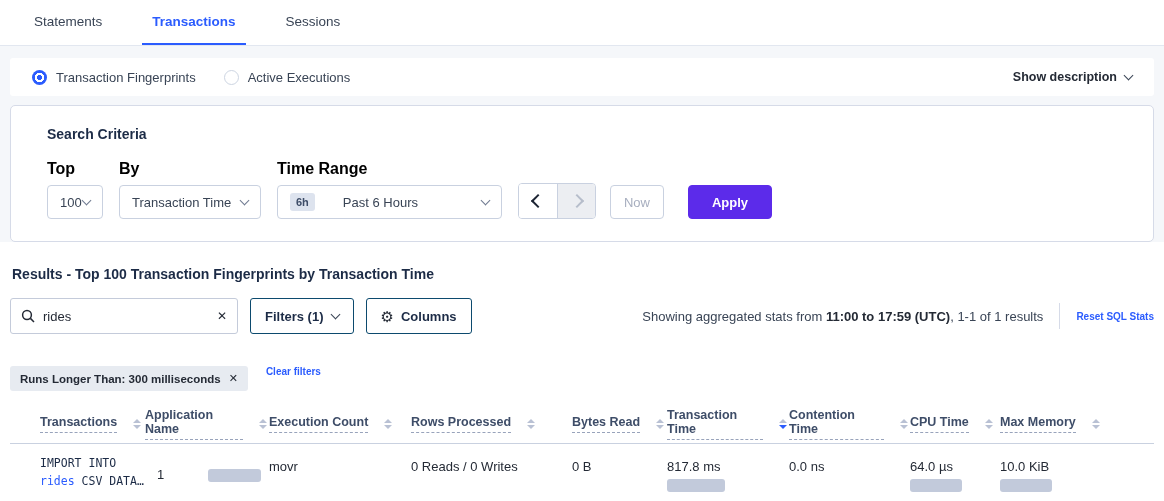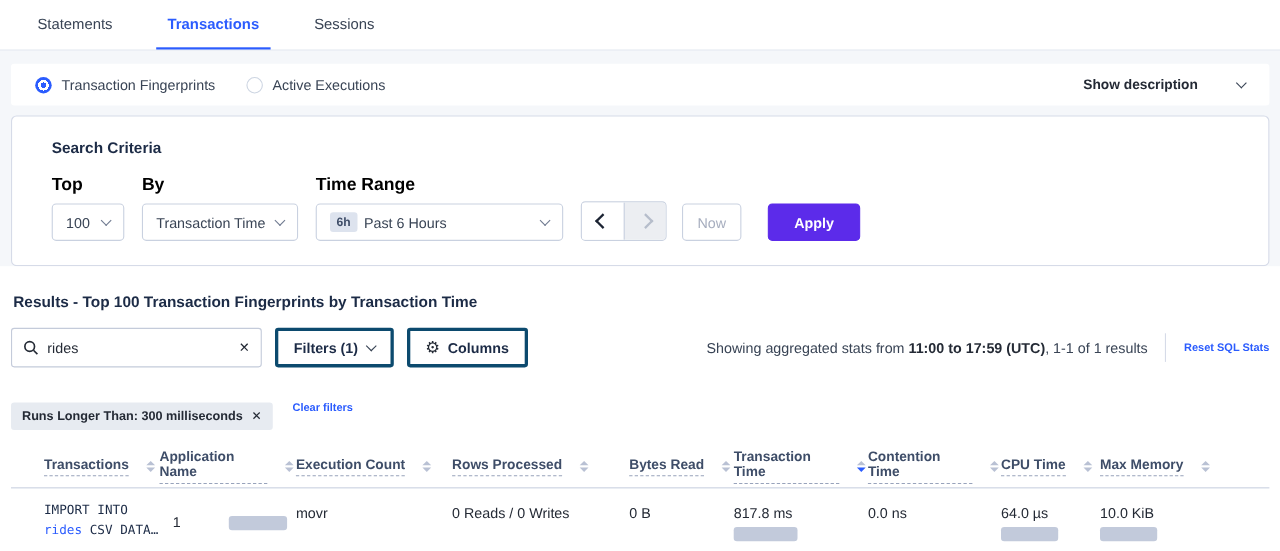--- a/index.html
+++ b/index.html
@@ -17,62 +17,62 @@
   
   .radio-row { margin:12px 10px 0 10px; background:#fff; height:38px; border-radius:3px;
     display:flex; align-items:center; padding:0 22px; }
   .radio-opt { display:flex; align-items:center; margin-right:28px; cursor:pointer; }
   .radio-dot { width:15px; height:15px; border-radius:50%; margin-right:9px; flex:0 0 auto;
     background:radial-gradient(circle at center,#2b5cfe 0 2.6px,#fff 2.6px 4.8px,#2b5cfe 4.8px 100%); }
   .radio-empty { width:15px; height:15px; border-radius:50%; border:1.5px solid #cdd5e2;
     background:#fff; margin-right:9px; flex:0 0 auto; }
   .radio-label { font-size:13px; color:#394455; }
   .show-desc { margin-left:auto; display:flex; align-items:center; font-size:12.5px;
-    color:#242a35; cursor:pointer; font-weight:bold;gap:28px; }
+    color:#242a35; cursor:pointer; font-weight:bold; }
   
   .chev { display:inline-block; width:7px; height:7px; }
   .chev-down { border-right:1.7px solid #394455; border-bottom:1.7px solid #394455;
     transform:rotate(45deg); margin-left:8px; margin-top:-3px; }
   .chev-down.light { border-color:#6f7a90; }
   .chev-big { width:10px; height:10px; border-width:2.4px; }
   .chev-left { border-left:2.4px solid #1c2433; border-bottom:2.4px solid #1c2433; transform:rotate(45deg); }
   .chev-right { border-right:2.4px solid #b6bdcb; border-top:2.4px solid #b6bdcb; transform:rotate(45deg); }
   
   .criteria-card { margin:9px 10px 0 10px; background:#fff; border:1px solid #d6dbe8;
     border-radius:5px; padding:20px 24px 22px 36px; }
   .criteria-title { font-size:14px; font-weight:bold; color:#1c2b46; margin-bottom:18px; }
   .criteria-form { display:flex; align-items:flex-end; }
   .field { margin-right:16px; }
   .field-label { font-size:16px; font-weight:bold; color:#000000; margin-bottom:7px; }
   .select { height:34px; border:1px solid #c9d1e0; border-radius:4px; background:#fff;
     display:flex; align-items:center; padding:0 12px; cursor:pointer; color:#394455; font-size:13px; }
   .select .chev-down { margin-left:auto; }
-  .sel-top { width:66px; }
+  .sel-top { width:56px; }
   .sel-by { width:142px; }
   .sel-range { width:225px; }
   .range-badge { background:#dde3ee; color:#3e4d68; font-size:11px; font-weight:bold;
-    border-radius:3px; padding:3px 6px; margin-right:6px; }
+    border-radius:3px; padding:3px 6px; margin-right:28px; }
   .arrow-group { display:flex; margin-right:14px; border:1px solid #c9d1e0; border-radius:4px; overflow:hidden; }
   .arrow-btn { width:38px; height:34px; display:flex; align-items:center; justify-content:center;
     background:#fff; cursor:pointer; }
   .arrow-btn.disabled { background:#eceef2; cursor:default; border-left:1px solid #c9d1e0; }
   .btn { height:34px; border:1px solid #c9d1e0; border-radius:4px; background:#fff;
     font-size:13px; display:flex; align-items:center; justify-content:center; cursor:pointer; }
   .btn-now { width:54px; color:#a7aebf; margin-right:24px; }
   .btn-apply { width:84px; background:#5c2bea; border-color:#5c2bea; color:#fff; font-weight:bold; }
   
   .results { background:#fff; margin-top:0; padding:24px 10px 0 10px; min-height:271px; }
   .results-heading { font-size:14px; font-weight:bold; color:#1c2b46; padding-left:2px; }
   .controls-row { display:flex; align-items:center; margin-top:16px; }
   .search-box { width:228px; height:36px; border:1px solid #c4cbda; border-radius:3px;
     display:flex; align-items:center; padding:0 10px; background:#fff; }
   .search-box input { border:none; outline:none; flex:1; font-size:13px; color:#242a35;
     font-family:"Liberation Sans",sans-serif; margin-left:8px; min-width:0; }
   .clear-x { font-size:12px; color:#242a35; cursor:pointer; font-weight:bold; }
-  .ctrl-btn { height:36px; border:3px solid #0c4a6e; border-radius:3px; background:#fff;
+  .ctrl-btn { height:36px; border:1px solid #0c4a6e; border-radius:3px; background:#fff;
     display:flex; align-items:center; padding:0 14px; margin-left:12px; font-size:13px;
     font-weight:bold; color:#1c2b46; cursor:pointer; }
   .gear { font-size:15px; margin-right:7px; color:#242a35; line-height:1; }
   .stats-area { margin-left:auto; display:flex; align-items:center; }
   .stats-text { font-size:13px; color:#394455; }
   .stats-text b { color:#242a35; }
   .v-divider { width:1px; height:26px; background:#d6dbe8; margin:0 16px; }
   .link { color:#2b5cfe; font-weight:bold; font-size:10px; cursor:pointer; text-decoration:none; }
   .chip-row { display:flex; align-items:flex-start; margin-top:32px; }
   .chip { background:#e7ebf1; border-radius:3px; padding:6px 10px; font-size:11.5px;

